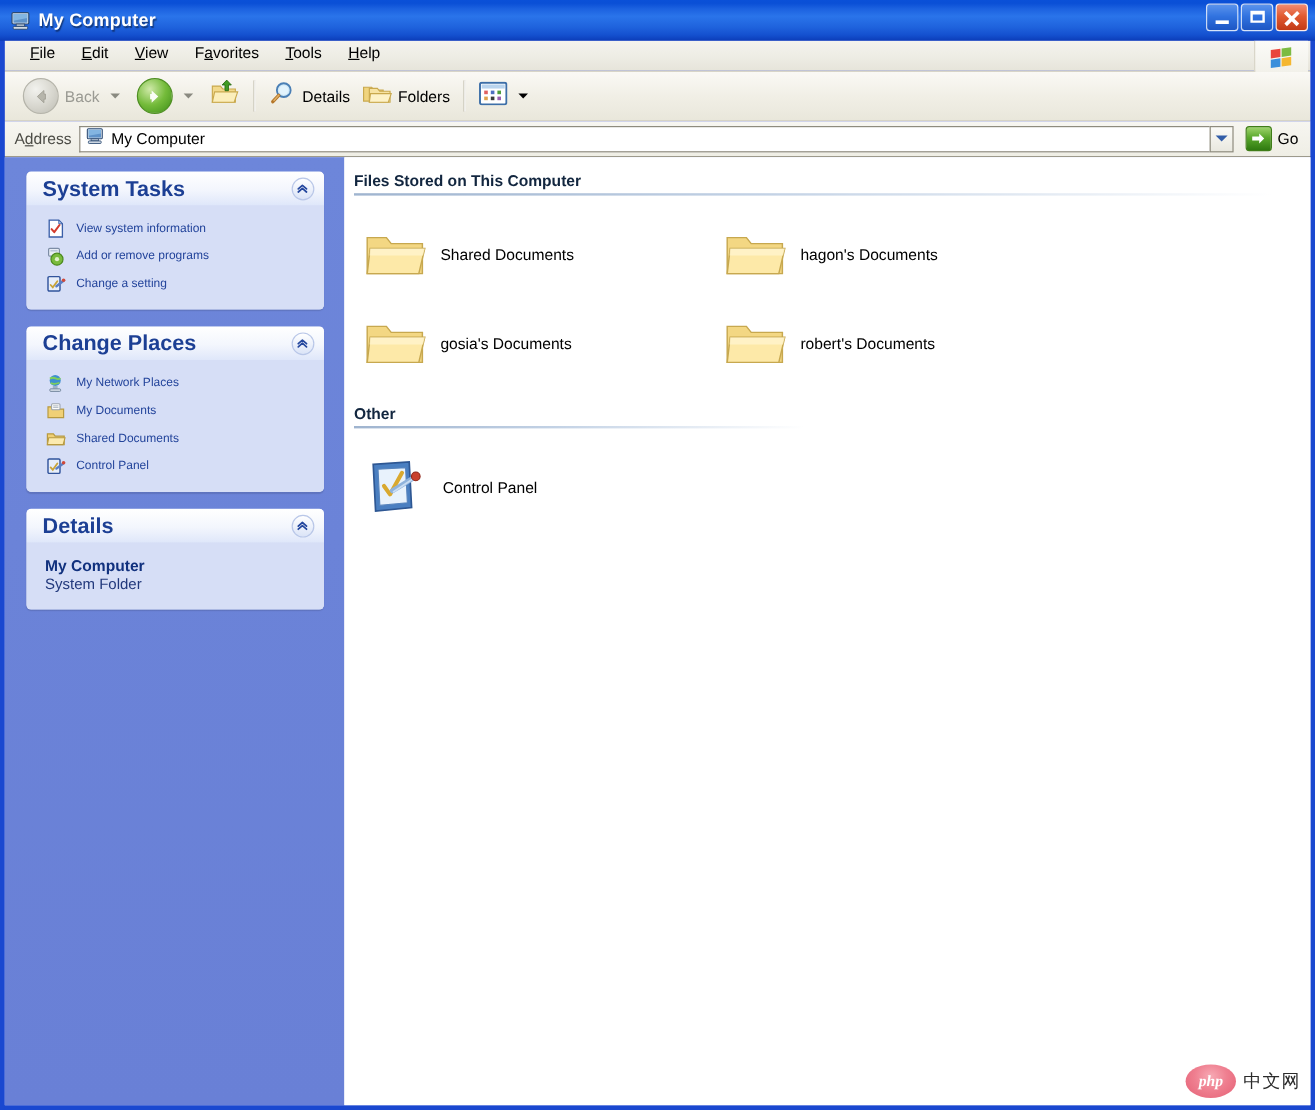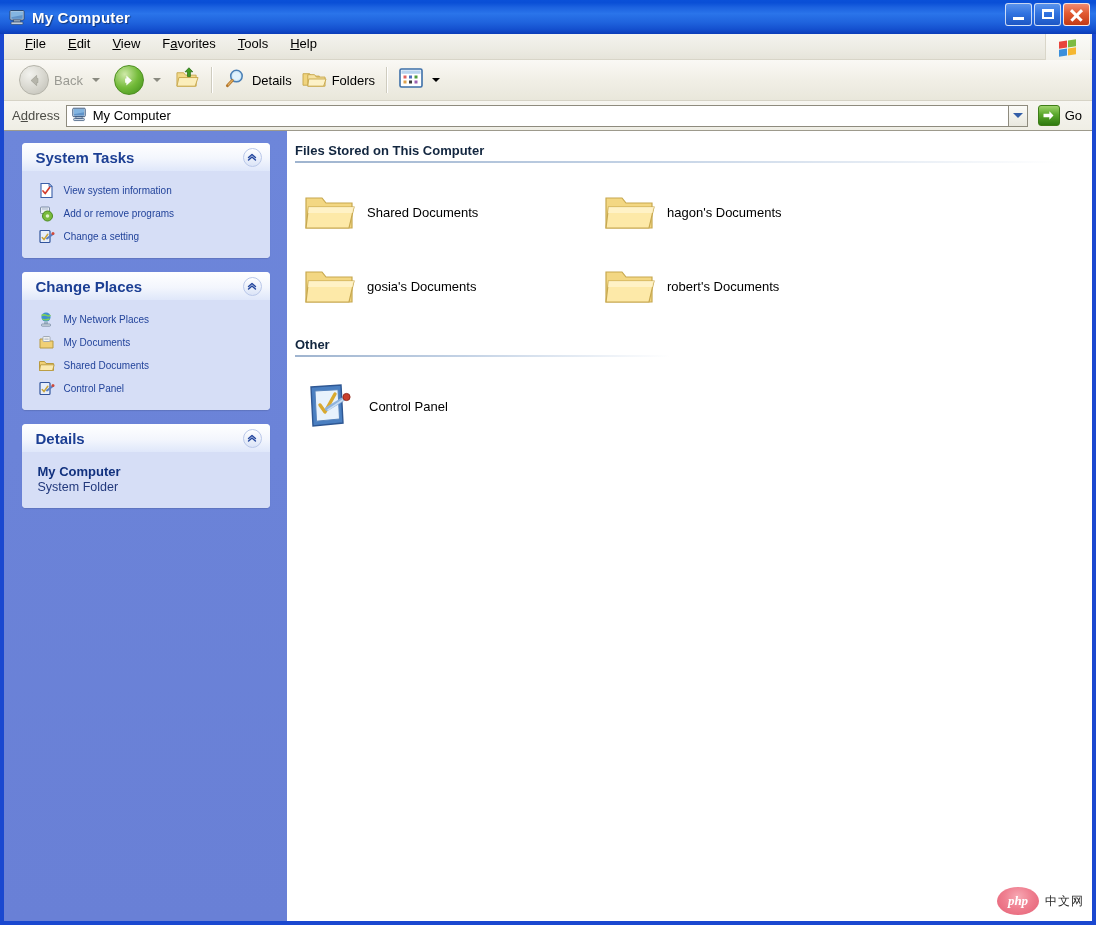--- a/index.html
+++ b/index.html
@@ -260,21 +260,21 @@
   .panel-head {
     height: 28px;
     background: linear-gradient(180deg,#ffffff 0%,#f3f6fd 55%,#dfe7fa 100%);
     display: flex;
     align-items: center;
     padding: 0 8px 0 14px;
     position: relative;
     box-sizing: border-box;
   }
   .panel-title {
-    font-size: 15px;
+    font-size: 18px;
     font-weight: bold;
     color: #1c3f94;
     flex: 1 1 auto;
   }
   .chev-btn {
     width: 19px; height: 19px;
     border-radius: 50%;
     background: linear-gradient(180deg,#ffffff 0%,#dbe4f7 100%);
     border: 1px solid #b9c7e8;
     display: flex; align-items: center; justify-content: center;
@@ -369,21 +369,21 @@
     display: flex; align-items: center; justify-content: center;
   }
   .php-pill span {
     font-family: "Liberation Serif", serif;
     font-style: italic;
     font-weight: bold;
     font-size: 13px;
     color: #ffffff;
   }
   .cn-text {
-    font-size: 12px;
+    font-size: 15px;
     color: #2b2b2b;
     letter-spacing: 1px;
     font-family: "DejaVu Sans", sans-serif;
   }
 </style>
 </head>
 <body>
 
 <div id="window">
 

